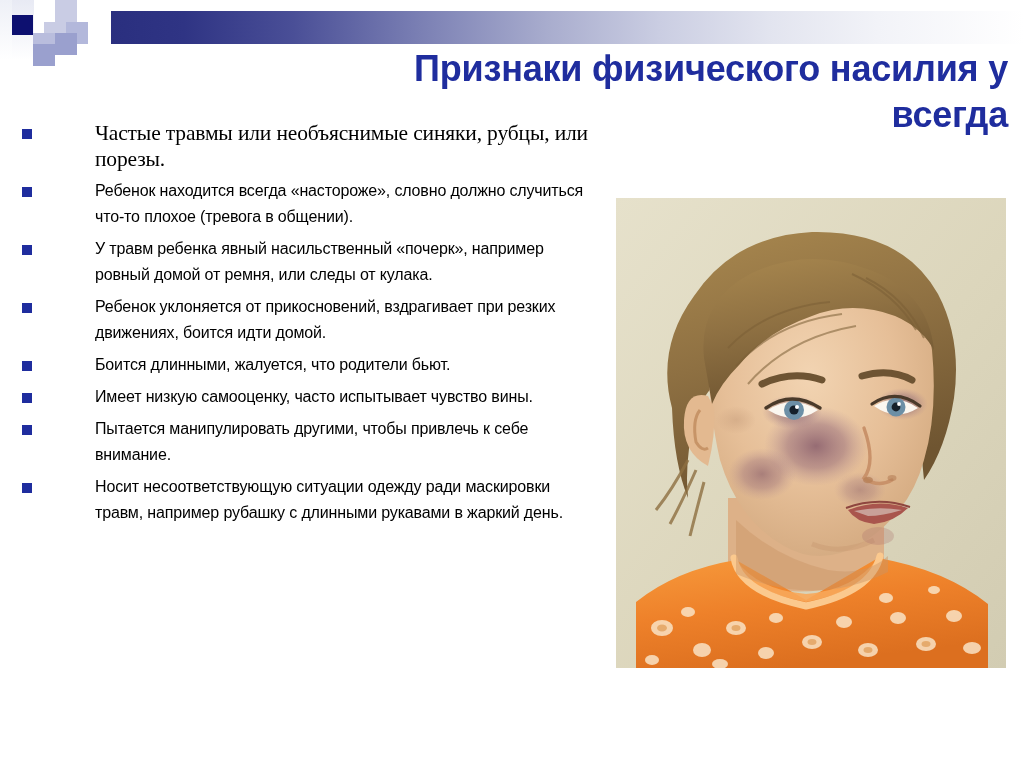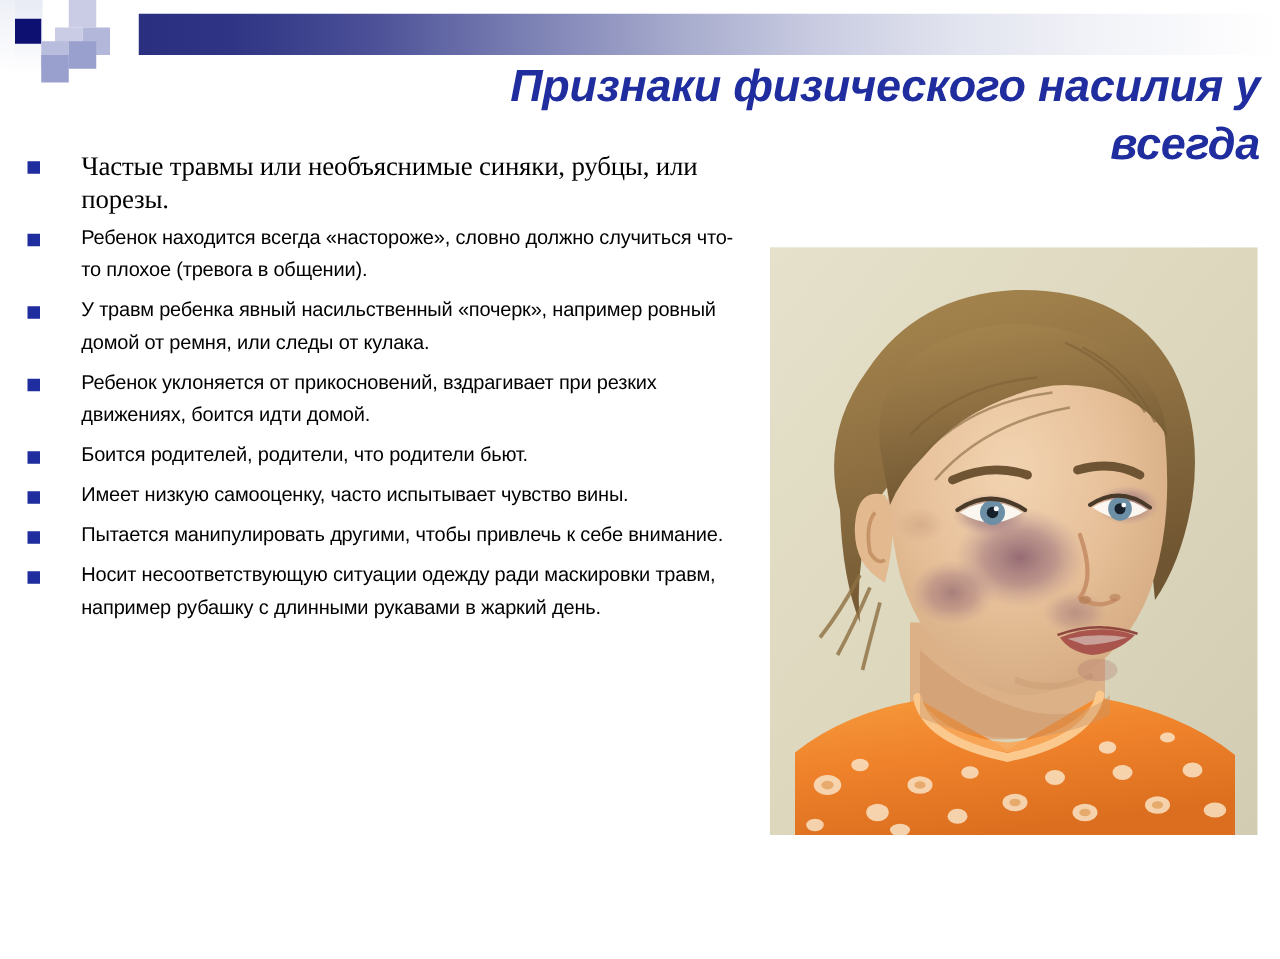--- a/index.html
+++ b/index.html
@@ -60,34 +60,34 @@
     left: 190px;
     top: 46px;
     width: 818px;
     text-align: right;
     color: #1f2d9e;
     font-family: "Liberation Sans", sans-serif;
     font-weight: bold;
     font-size: 36px;
     line-height: 46px;
     letter-spacing: -0.2px;
-    font-style: italic;
   }
 
   
   #bullet-list {
     position: absolute;
     left: 22px;
     top: 120px;
     width: 580px;
   }
   .bullet-row {
     display: flex;
     align-items: flex-start;
     margin-bottom: 6px;
+    gap: 30px;
   }
   .bullet-marker {
     flex: 0 0 auto;
     width: 10px;
     height: 10px;
     background: #1f2d9e;
     margin-top: 9px;
     margin-right: 0px;
   }
   .bullet-text {
@@ -155,21 +155,21 @@
     <li class="bullet-row">
       <span class="bullet-marker"></span>
       <span class="bullet-text">У травм ребенка явный насильственный «почерк», например ровный домой от ремня, или следы от кулака.</span>
     </li>
     <li class="bullet-row">
       <span class="bullet-marker"></span>
       <span class="bullet-text">Ребенок уклоняется от прикосновений, вздрагивает при резких движениях, боится идти домой.</span>
     </li>
     <li class="bullet-row">
       <span class="bullet-marker"></span>
-      <span class="bullet-text">Боится родителей, родители, что родители бьют.</span>
+      <span class="bullet-text">Боится длинными, жалуется, что родители бьют.</span>
     </li>
     <li class="bullet-row">
       <span class="bullet-marker"></span>
       <span class="bullet-text">Имеет низкую самооценку, часто испытывает чувство вины.</span>
     </li>
     <li class="bullet-row">
       <span class="bullet-marker"></span>
       <span class="bullet-text">Пытается манипулировать другими, чтобы привлечь к себе внимание.</span>
     </li>
     <li class="bullet-row">

